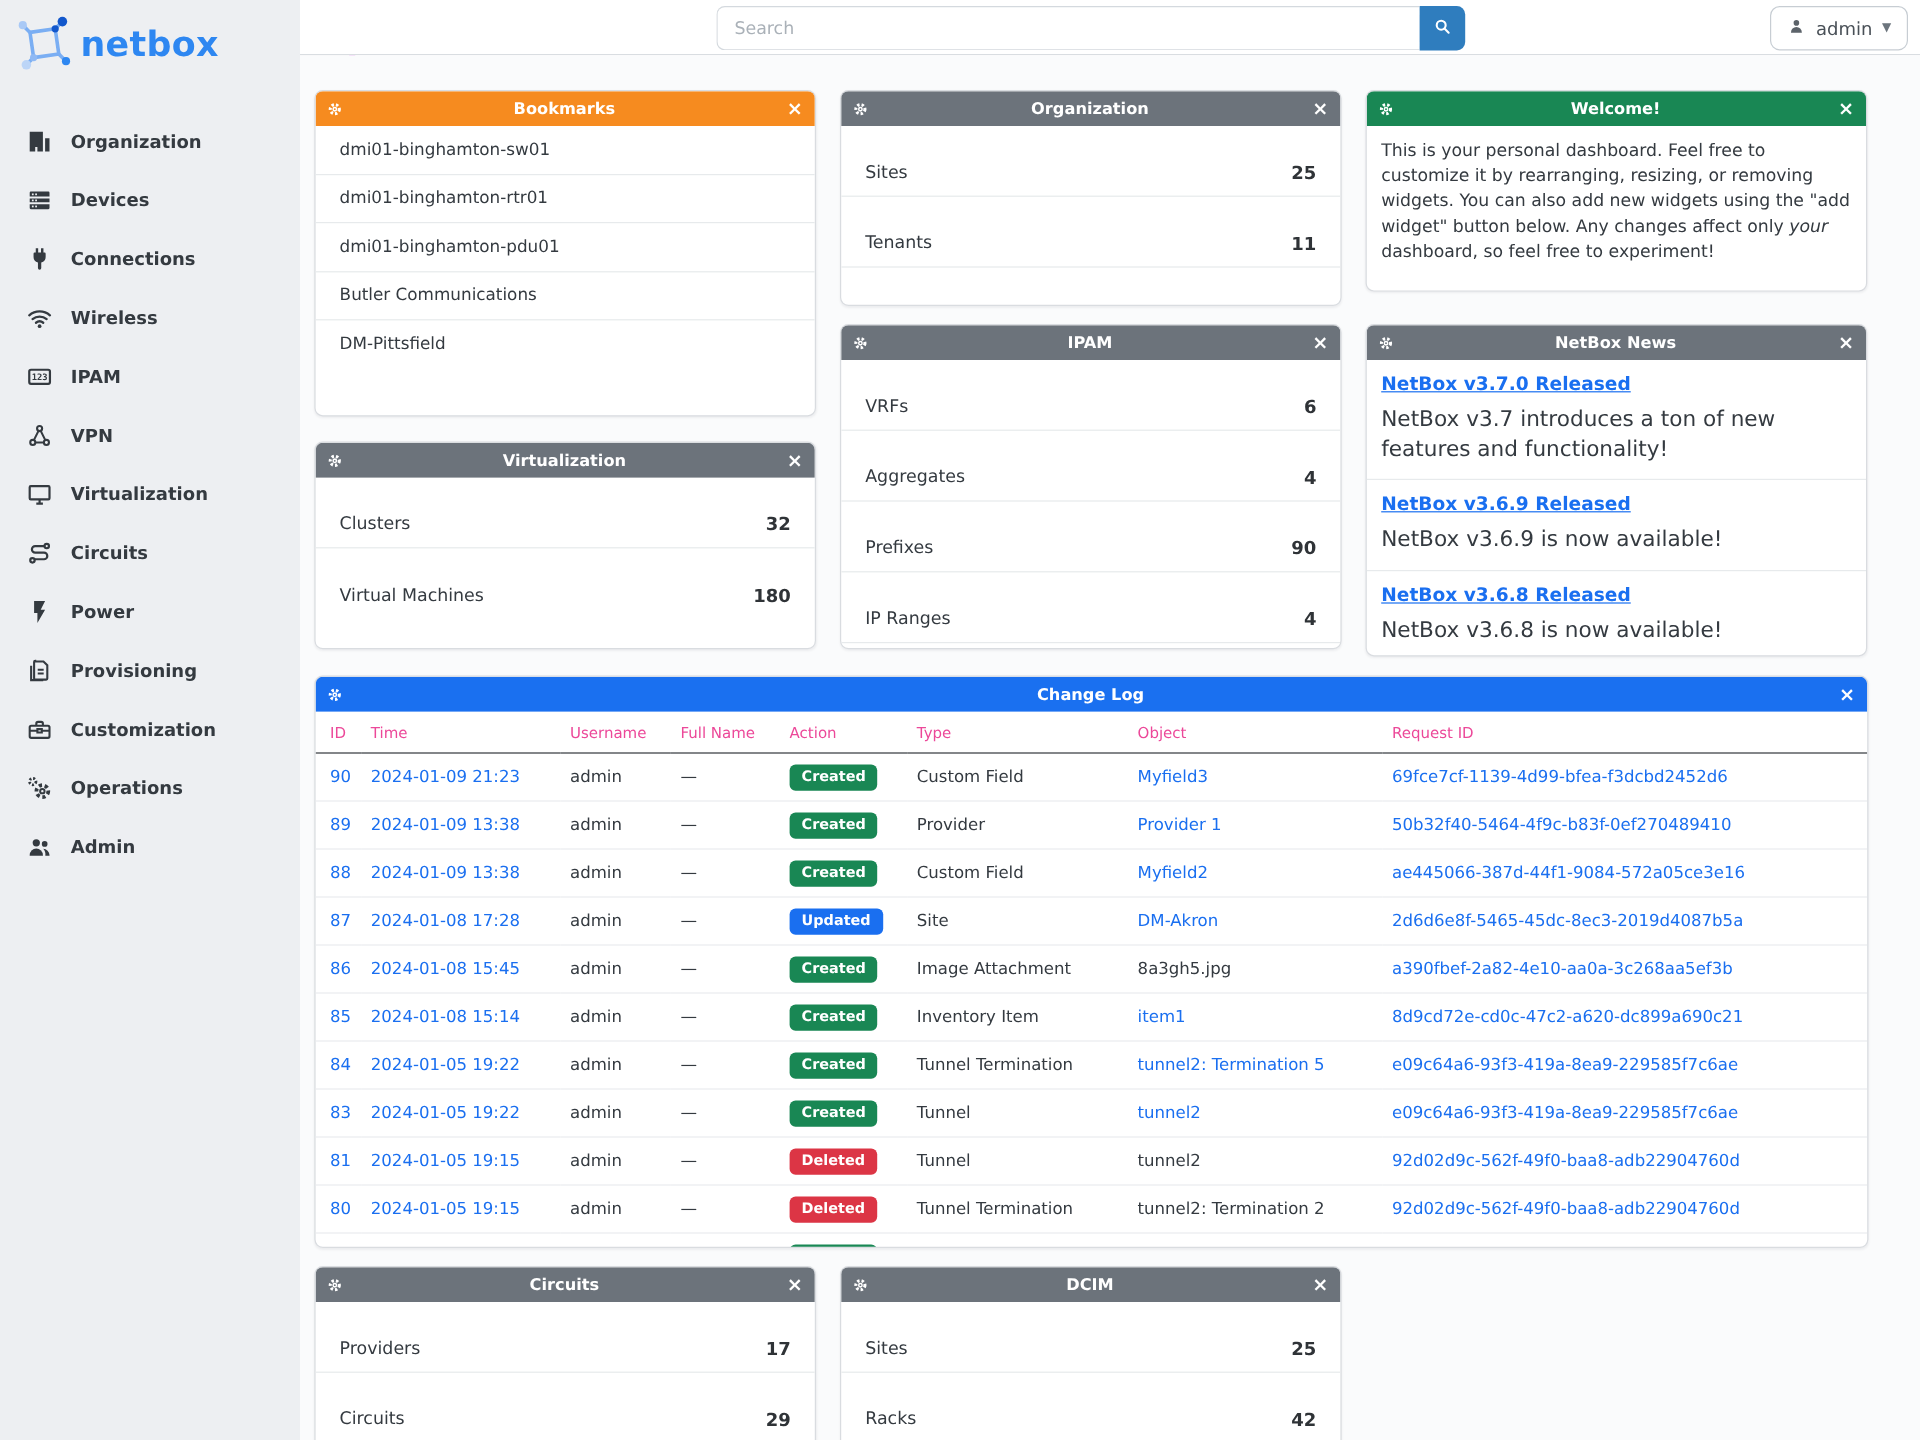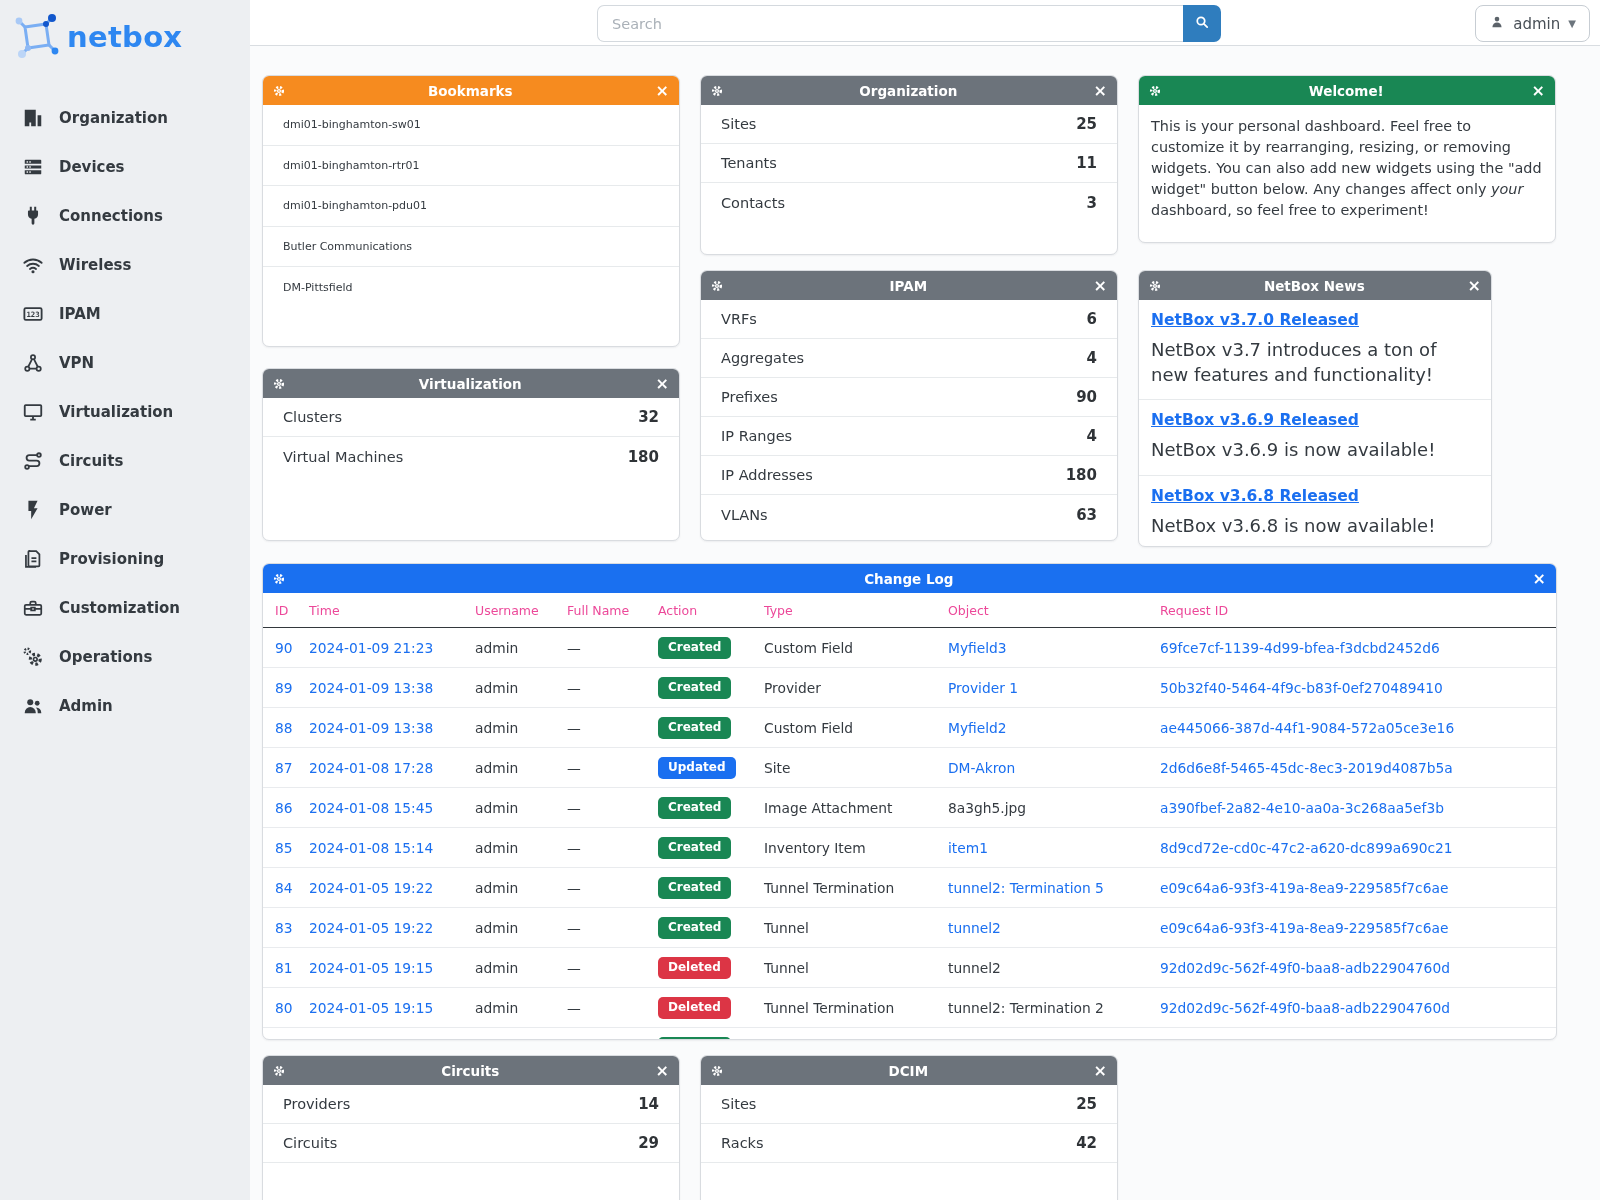--- a/index.html
+++ b/index.html
@@ -44,32 +44,32 @@
   .widget-header { height:29px; display:flex; align-items:center; padding:0 9px; gap:6px; color:#fff; }
   .widget-gear { width:14px; height:14px; cursor:pointer; flex:0 0 auto; }
   .widget-gear svg { width:100%; height:100%; display:block; }
   .widget-title { flex:1; text-align:center; font-size:13.5px; font-weight:bold; }
   .widget-close { font-size:16px; font-weight:bold; line-height:1; cursor:pointer; padding:0 1px; }
   #w-bookmarks   { left:12px;  top:29px;  width:418px; height:272px; }
   #w-organization{ left:450px; top:29px;  width:418px; height:180px; }
   #w-welcome     { left:888px; top:29px;  width:418px; height:168px; }
   #w-virtualization{ left:12px; top:322px; width:418px; height:173px; }
   #w-ipam        { left:450px; top:224px; width:418px; height:271px; }
-  #w-news        { left:888px; top:224px; width:354px; height:277px; }
+  #w-news        { left:888px; top:224px; width:418px; height:277px; }
   #w-changelog   { left:12px;  top:517px; width:1295px; height:477px; }
   #w-circuits    { left:12px;  top:1009px; width:418px; height:240px; }
   #w-dcim        { left:450px; top:1009px; width:418px; height:240px; }
   
   .stat-row { display:flex; justify-content:space-between; align-items:center;
-    height:39px; padding:0 20px; border-bottom:1px solid #e7eaec; font-size:14.5px; }
+    height:39px; padding:0 20px; border-bottom:1px solid #e7eaec; font-size:14.5px;margin-top:20px; }
   .stat-list:not(.keep-last-border) .stat-row:last-child { border-bottom:none; }
   .stat-label { color:#343a40; cursor:pointer; }
   .stat-value { font-weight:bold; font-size:15px; color:#2f3337; }
   .bm-row { display:flex; align-items:center; height:40.5px; padding:0 20px;
-    border-bottom:1px solid #e7eaec; font-size:11px; color:#343a40; cursor:pointer; }
+    border-bottom:1px solid #e7eaec; font-size:14px; color:#343a40; cursor:pointer; }
   .bm-list .bm-row:last-child { border-bottom:none; }
   
   .welcome-body { padding:11px 12px; font-size:14.4px; line-height:1.45; color:#343a40; }
   
   .news-item { padding:10px 12px 12px; border-bottom:1px solid #e7eaec; }
   .news-item:last-child { border-bottom:none; }
   .news-title { color:#1a6ff0; font-weight:bold; font-size:15.5px; text-decoration:underline; cursor:pointer; }
   .news-desc { margin-top:8px; font-size:18px; color:#343a40; line-height:1.4; }
   
   .cl-table { width:100%; border-collapse:collapse; table-layout:fixed; }
@@ -638,21 +638,21 @@
               <circle cx="12" cy="12" r="2.4" stroke-width="2.2"></circle>
             </g>
           </svg>
         </span>
       <span class="widget-title">Circuits</span>
       <span class="widget-close">×</span>
     </div>
     <div class="stat-list keep-last-border">
         <div class="stat-row">
          <span class="stat-label">Providers</span>
-         <span class="stat-value">14</span>
+         <span class="stat-value">17</span>
        </div>
         <div class="stat-row">
          <span class="stat-label">Circuits</span>
          <span class="stat-value">29</span>
        </div>
       </div>
   </div>
 
   <div class="widget" id="w-dcim">
     <div class="widget-header" style="background: rgb(108, 115, 123);">

